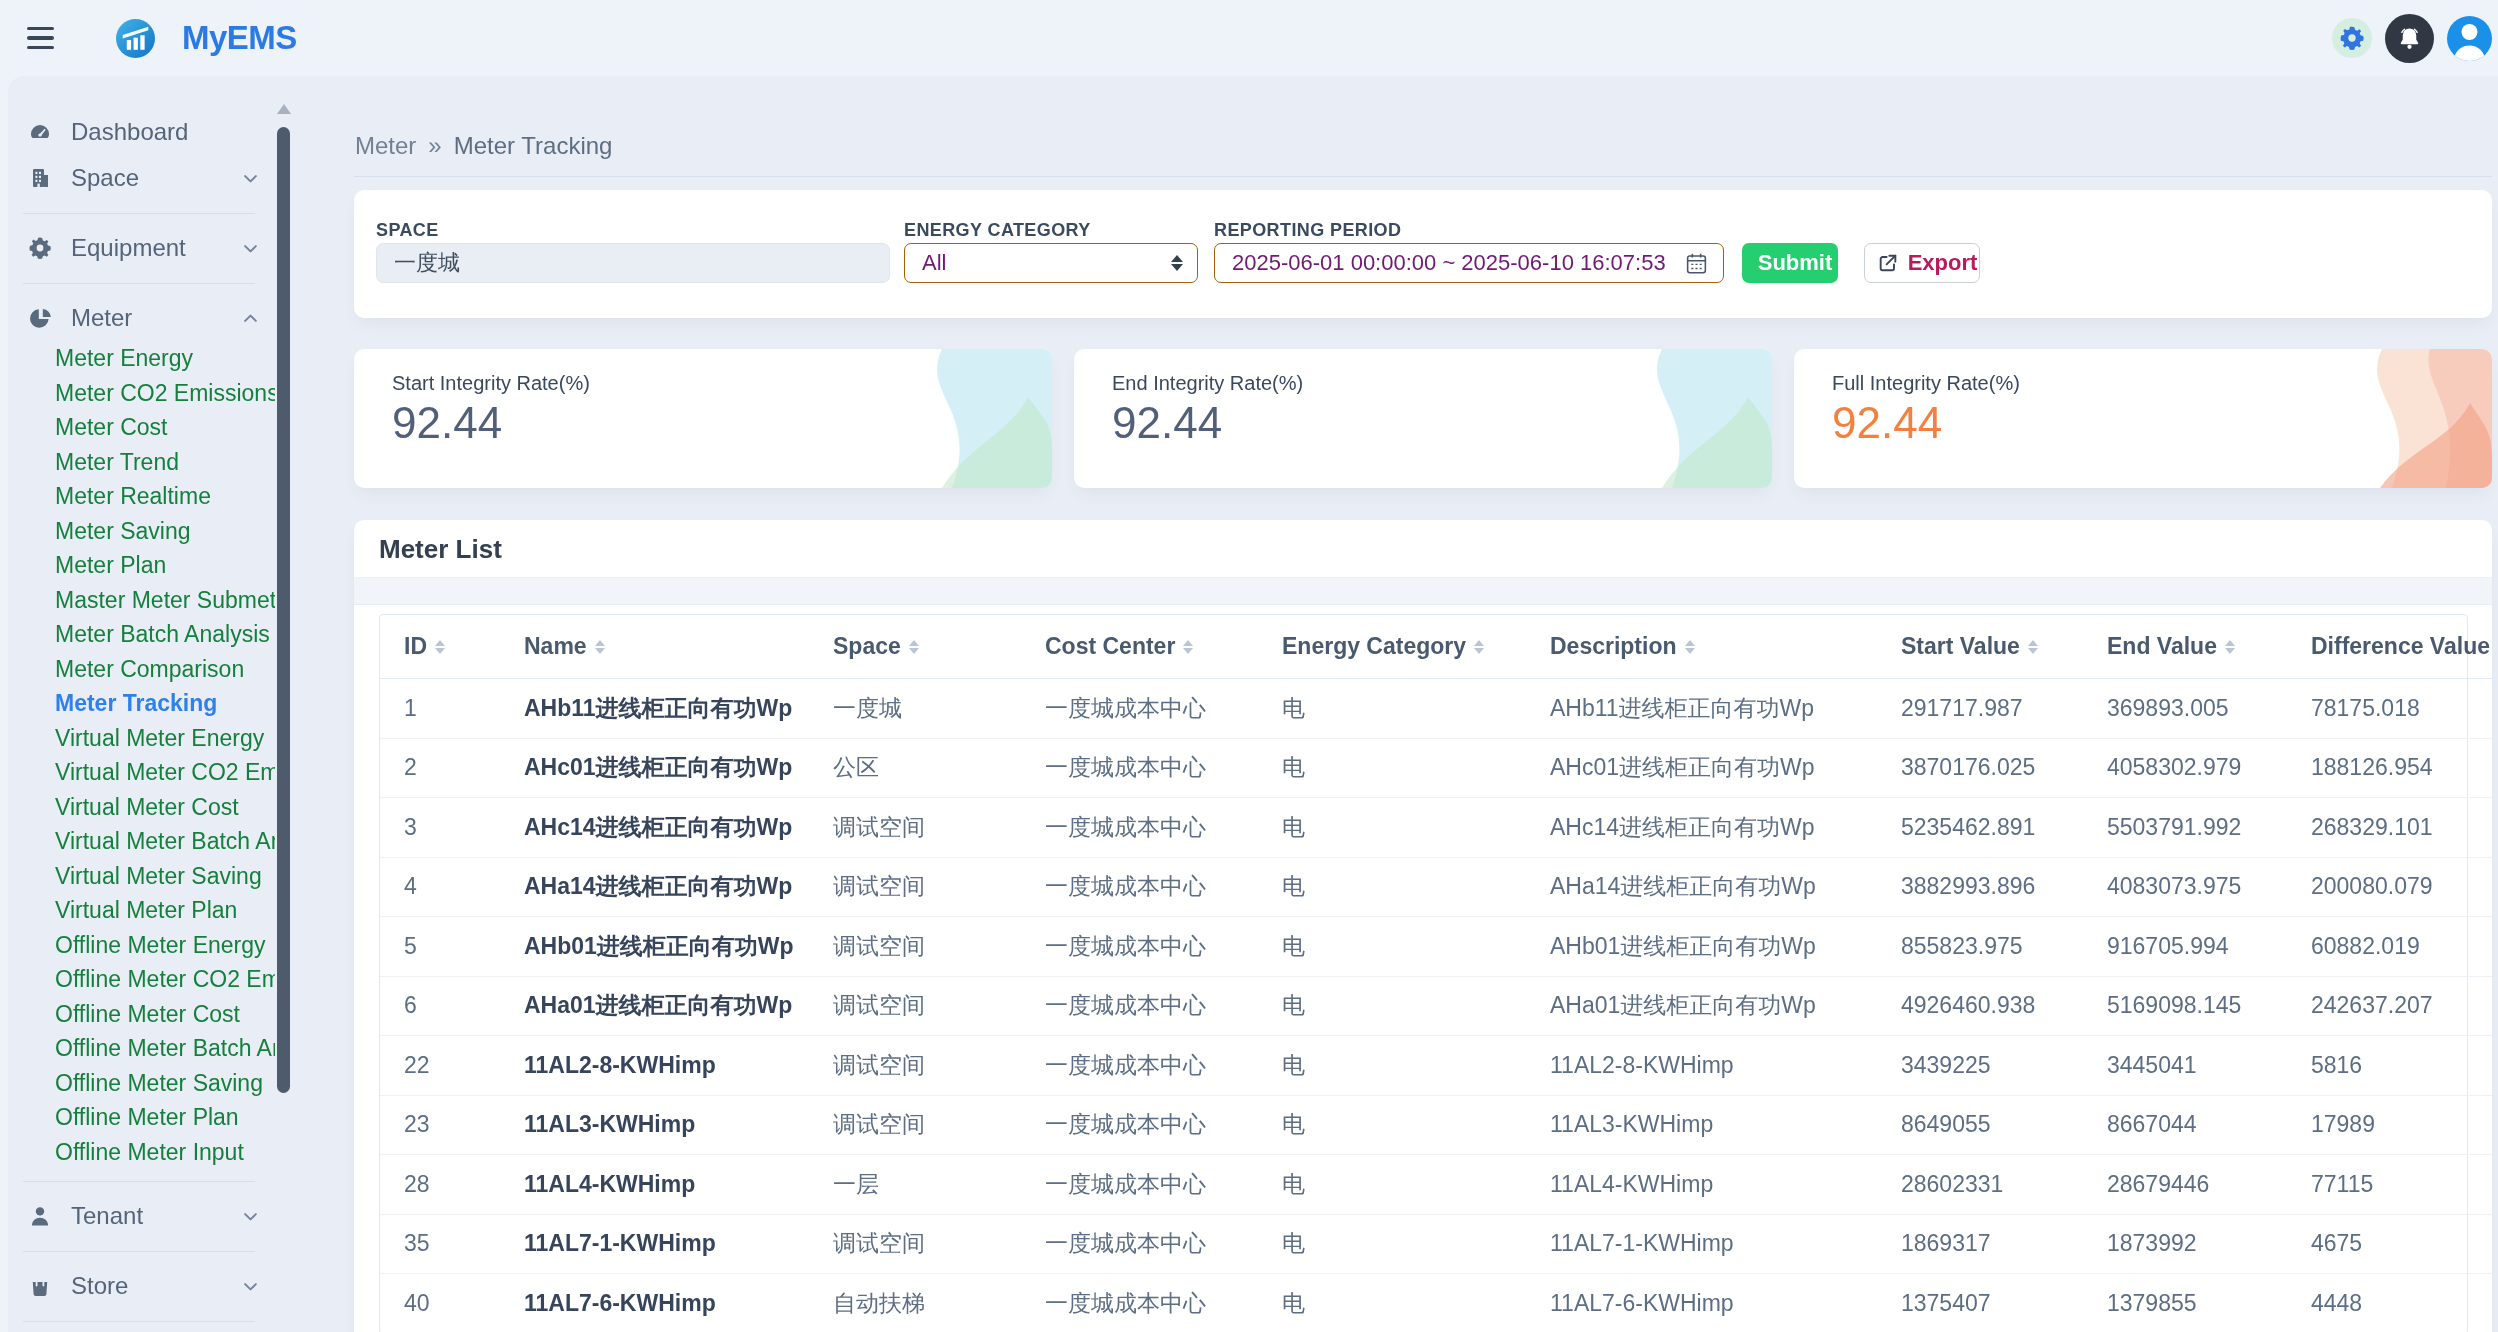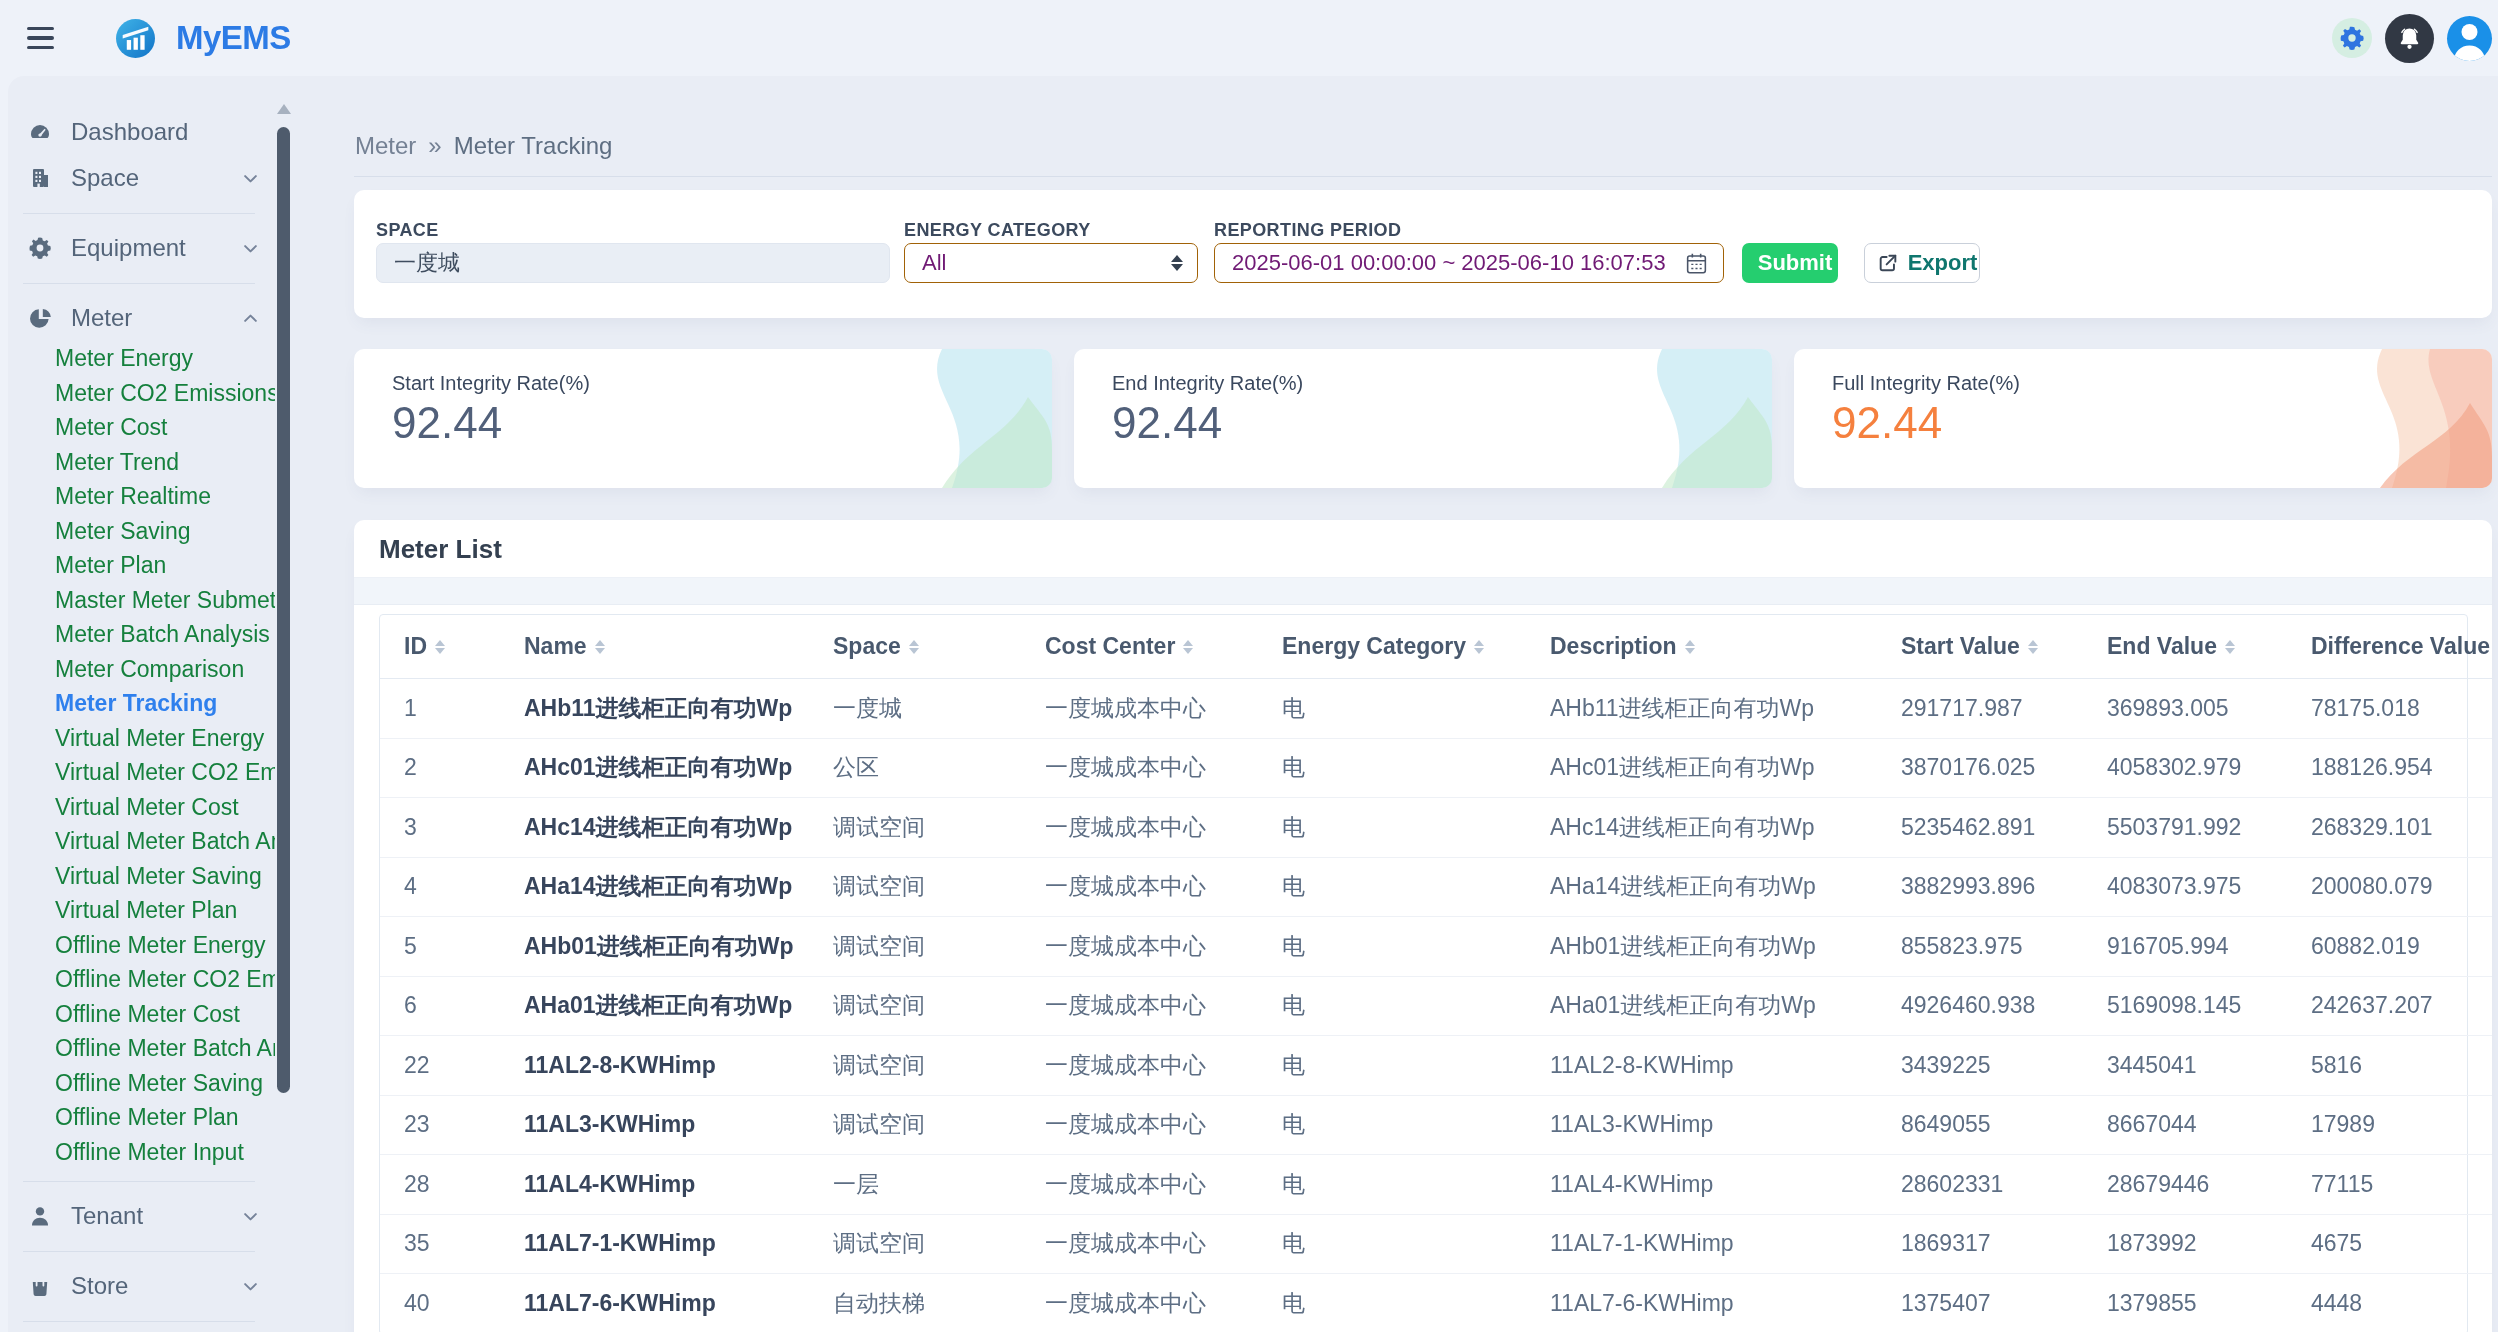--- a/index.html
+++ b/index.html
@@ -5,21 +5,21 @@
   html,body{margin:0;padding:0;}
   body{
     width:2498px;height:1332px;overflow:hidden;position:relative;
     background:#eef2f9;font-family:"Liberation Sans",sans-serif;
     -webkit-font-smoothing:antialiased;
   }
   
   .navbar{position:absolute;top:0;left:0;width:2498px;height:76px;display:flex;align-items:center;background:#eef2f9;z-index:5;}
   .burger{margin-left:27px;width:46px;height:40px;display:flex;flex-direction:column;justify-content:center;gap:6px;cursor:pointer;background:none;border:none;padding:0;}
   .burger i{display:block;width:27px;height:3.4px;background:#39465a;border-radius:2px;}
-  .brand{display:flex;align-items:center;gap:20px;margin-left:42px;cursor:pointer;}
+  .brand{display:flex;align-items:center;gap:26px;margin-left:42px;cursor:pointer;}
   .brand-text{font-size:33px;font-weight:800;color:#2c7be5;letter-spacing:-0.5px;}
   .nav-right{margin-left:auto;display:flex;align-items:center;gap:13px;padding-right:6px;}
   .icon-btn{border:none;padding:0;cursor:pointer;display:flex;align-items:center;justify-content:center;border-radius:50%;}
   .btn-gear{width:40px;height:40px;background:#d5eee2;}
   .btn-bell{width:49px;height:49px;background:#313844;}
   .btn-avatar{width:45px;height:45px;background:#1a90e8;overflow:hidden;position:relative;}
   
   .shell{position:absolute;top:76px;left:8px;right:0;bottom:0;background:#e9edf5;border-top-left-radius:16px;}
   
   .sidebar{position:absolute;left:0;top:0;bottom:0;width:346px;}
@@ -53,21 +53,21 @@
   .finput .val{flex:1;white-space:nowrap;overflow:hidden;}
   .w-space{width:514px;margin-right:14px;}
   .w-cat{width:294px;margin-right:16px;}
   .w-date{width:510px;margin-right:18px;}
   .sel-caret{display:flex;flex-direction:column;gap:2.5px;margin-left:8px;}
   .sel-caret i{display:block;width:0;height:0;border-left:6.5px solid transparent;border-right:6.5px solid transparent;}
   .sel-caret i.up{border-bottom:7.5px solid #344050;}
   .sel-caret i.dn{border-top:7.5px solid #344050;}
   .btn{height:40px;border-radius:7px;font-size:22px;display:flex;align-items:center;justify-content:center;cursor:pointer;box-sizing:border-box;border:none;font-family:inherit;padding-left:16px;}
   .btn-submit{width:96px;background:var(--success,#25ce6f);color:#fff;font-weight:700;margin-right:26px;}
-  .btn-export{width:116px;background:#fff;border:1px solid #c9d0da;color:#0f766e;font-weight:600;gap:9px;}
+  .btn-export{width:116px;background:#fff;border:1px solid #c9d0da;color:#be185d;font-weight:600;gap:9px;}
   
   .stats-row{margin-top:31px;display:flex;gap:22px;}
   .stat-card{flex:1;height:139px;position:relative;overflow:hidden;}
   .stat-card .inner{position:relative;z-index:2;padding:22px 0 0 38px;}
   .stat-label{font-size:20px;font-weight:500;color:#3a485e;line-height:24px;}
   .stat-value{font-size:44px;font-weight:500;color:#51607a;line-height:48px;margin-top:4px;}
   .stat-card.theme-orange .stat-value{color:var(--warning,#f5803e);}
   .blob{position:absolute;right:0;top:0;width:260px;height:139px;z-index:1;}
   .theme-teal .blob-orange{display:none;}
   .theme-orange .blob-teal{display:none;}

